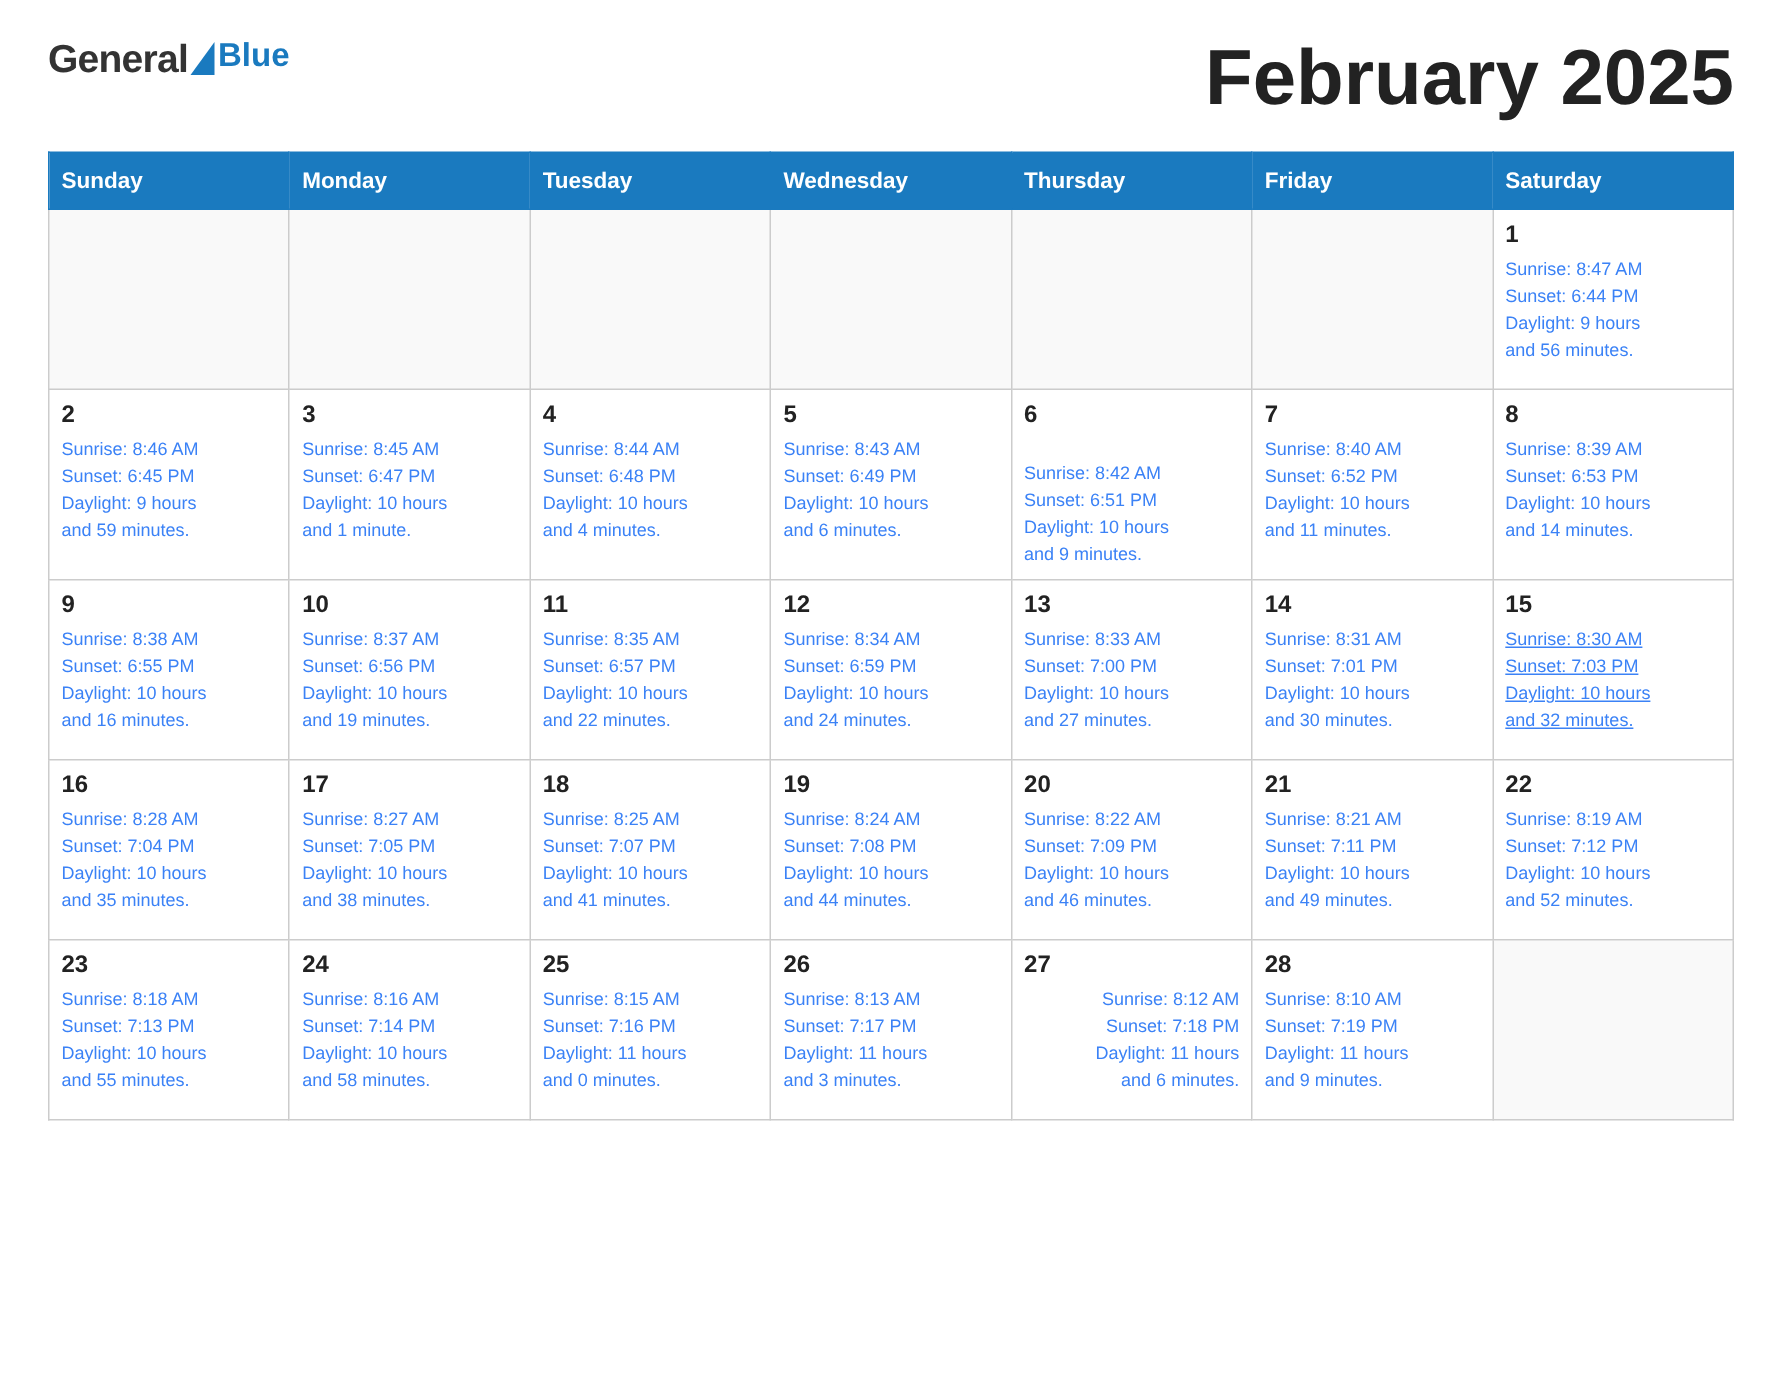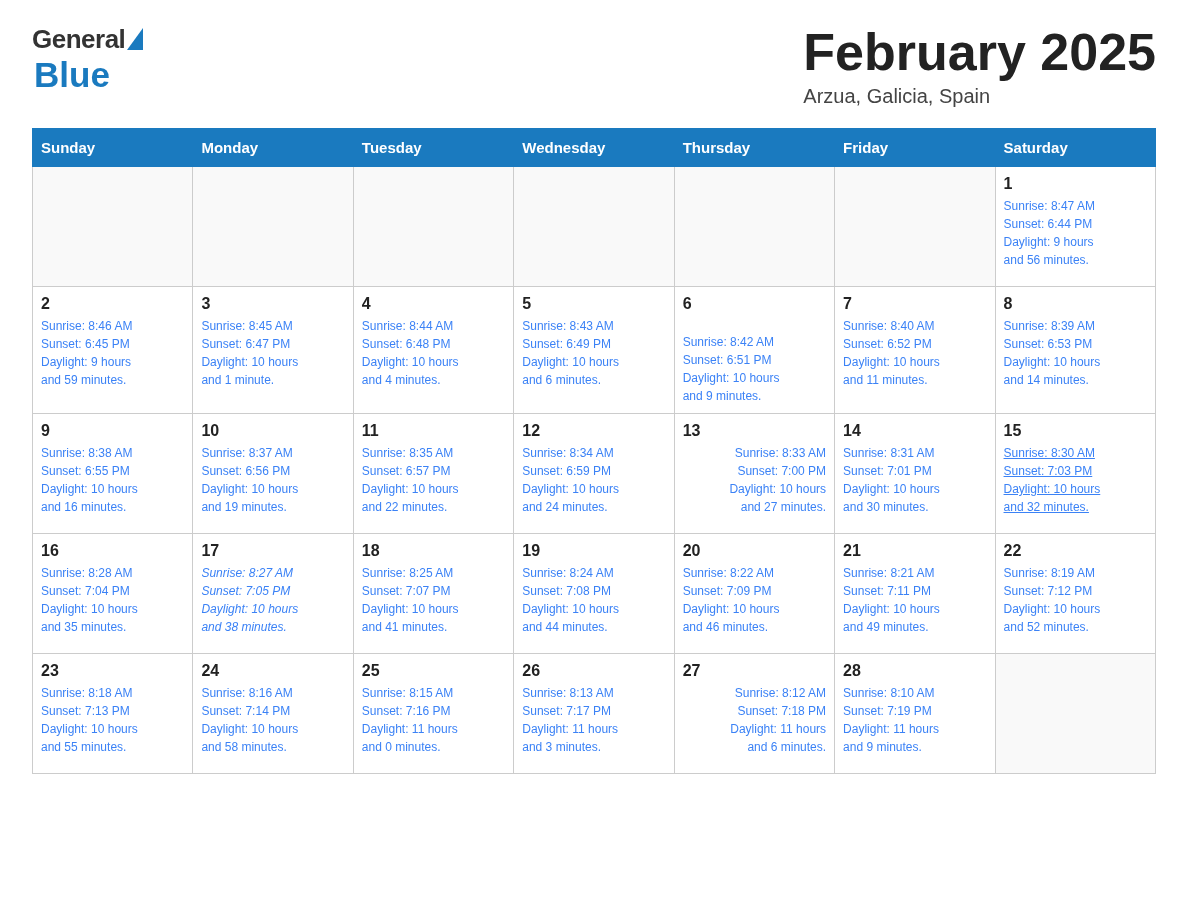--- a/index.html
+++ b/index.html
@@ -11,21 +11,21 @@
       min-height: 918px;
     }
     .header {
       display: flex;
       justify-content: space-between;
       align-items: flex-start;
       margin-bottom: 20px;
     }
     .logo {
       display: flex;
-      flex-direction: column;
+      flex-direction: row;
       align-items: flex-start;
     }
     .logo-top {
       display: flex;
       align-items: center;
     }
     .logo-general {
       font-size: 26px;
       font-weight: bold;
       color: #333;
@@ -33,21 +33,21 @@
     }
     .logo-triangle {
       width: 0;
       height: 0;
       border-left: 16px solid transparent;
       border-bottom: 22px solid #1a7abf;
       margin-left: 2px;
       margin-bottom: 2px;
     }
     .logo-blue {
-      font-size: 35px;
+      font-size: 22px;
       font-weight: bold;
       color: #1a7abf;
       margin-left: 2px;
     }
     .title-block {
       text-align: left;
     }
     .month-title {
       font-size: 52px;
       font-weight: bold;
@@ -104,21 +104,20 @@
 <div class="header">
   <div class="logo">
     <div class="logo-top">
       <span class="logo-general">General</span>
       <div class="logo-triangle"></div>
     </div>
     <span class="logo-blue">Blue</span>
   </div>
   <div class="title-block">
     <div class="month-title">February 2025</div>
-    <div class="location">Arzua, Galicia, Spain</div>
   </div>
 </div>
 
 <table class="calendar">
   <thead>
     <tr>
 
     <th>Sunday</th>
         <th>Monday</th>
         <th>Tuesday</th>
@@ -220,21 +219,21 @@
         </td>
         <td>
           <div class="day-number">12</div>
           <div class="day-info" style="white-space: pre-line;">Sunrise: 8:34 AM
 Sunset: 6:59 PM
 Daylight: 10 hours
 and 24 minutes.</div>
         </td>
         <td>
           <div class="day-number">13</div>
-          <div class="day-info" style="white-space: pre-line; text-align: right;">Sunrise: 8:33 AM
+          <div class="day-info" style="white-space: pre-line;">Sunrise: 8:33 AM
 Sunset: 7:00 PM
 Daylight: 10 hours
 and 27 minutes.</div>
         </td>
         <td>
           <div class="day-number">14</div>
           <div class="day-info" style="white-space: pre-line;">Sunrise: 8:31 AM
 Sunset: 7:01 PM
 Daylight: 10 hours
 and 30 minutes.</div>
@@ -250,21 +249,21 @@
       <tr class="week-row">
         <td>
           <div class="day-number">16</div>
           <div class="day-info" style="white-space: pre-line;">Sunrise: 8:28 AM
 Sunset: 7:04 PM
 Daylight: 10 hours
 and 35 minutes.</div>
         </td>
         <td>
           <div class="day-number">17</div>
-          <div class="day-info" style="white-space: pre-line; font-style: italic;">Sunrise: 8:27 AM
+          <div class="day-info" style="white-space: pre-line;">Sunrise: 8:27 AM
 Sunset: 7:05 PM
 Daylight: 10 hours
 and 38 minutes.</div>
         </td>
         <td>
           <div class="day-number">18</div>
           <div class="day-info" style="white-space: pre-line;">Sunrise: 8:25 AM
 Sunset: 7:07 PM
 Daylight: 10 hours
 and 41 minutes.</div>

